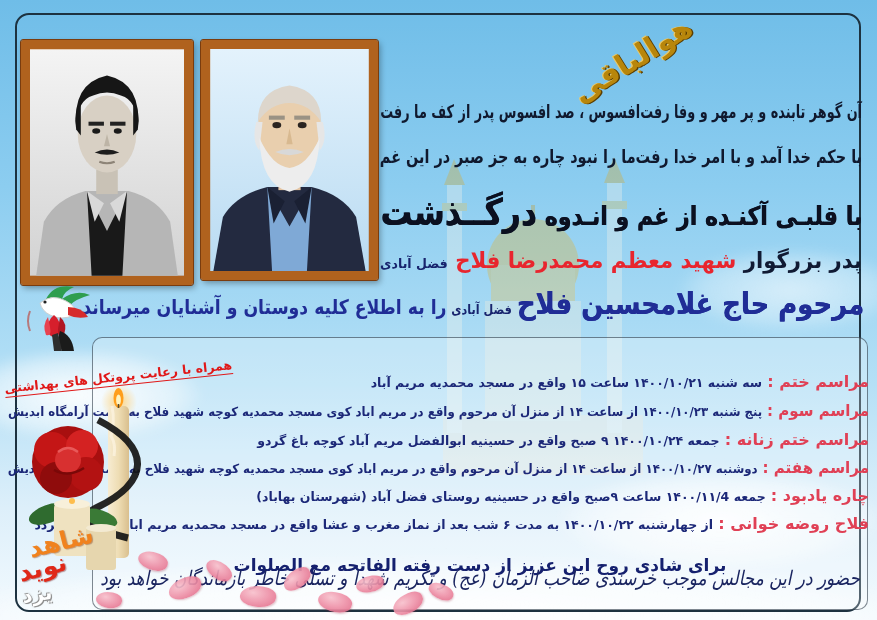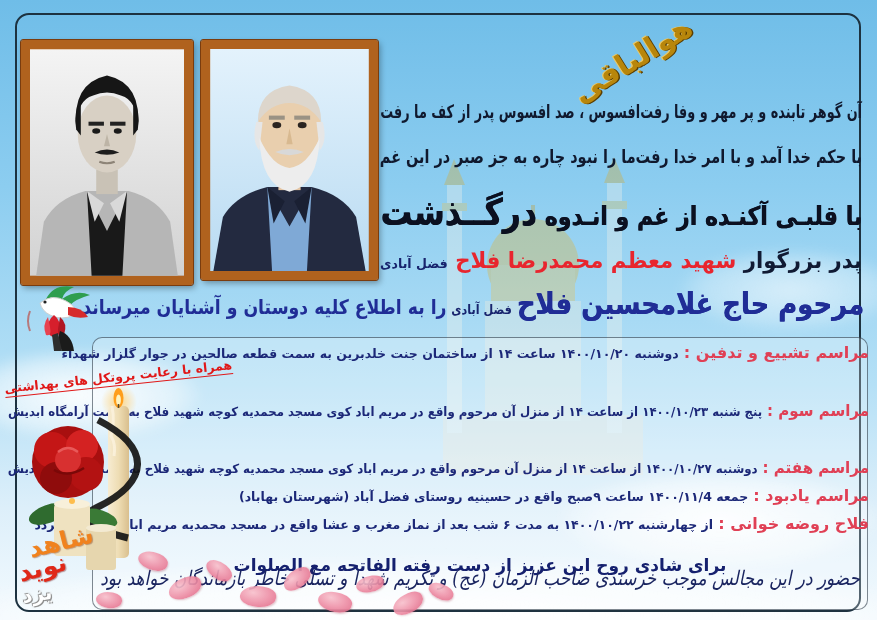--- a/index.html
+++ b/index.html
@@ -148,34 +148,38 @@
   </div>
 
   <div class="abs announce" style="left: 82px; top: 286px; width: 782px; transform-origin: 100% 50%; transform: scaleX(0.862183);">
     <span class="name">مرحوم حاج غلامحسین فلاح</span>
     <span class="small">فضل آبادی</span>
     <span class="rest">را به اطلاع کلیه دوستان و آشنایان میرساند</span>
   </div>
 
   <div class="abs panel" style="left:92px;top:337px;width:774px;height:271px;"></div>
 
-  <div class="cer-row" style="top:343px;">
-    <span class="cer-label">مراسم تشییع و تدفین :</span>
-    <span class="cer-details">دوشنبه ۱۴۰۰/۱۰/۲۰ ساعت ۱۴ از ساختمان جنت خلدبرین به سمت قطعه صالحین در جوار گلزار شهداء</span>
+  <div class="cer-row" style="top:372px;">
+    <span class="cer-label">مراسم ختم :</span>
+    <span class="cer-details">سه شنبه ۱۴۰۰/۱۰/۲۱ ساعت ۱۵ واقع در مسجد محمدیه مریم آباد</span>
   </div>
   <div class="cer-row" style="top: 401px; transform-origin: 100% 50%; transform: scaleX(0.938931);">
     <span class="cer-label">مراسم سوم :</span>
     <span class="cer-details">پنج شنبه ۱۴۰۰/۱۰/۲۳ از ساعت ۱۴ از منزل آن مرحوم واقع در مریم اباد کوی مسجد محمدیه کوچه شهید فلاح به سمت آرامگاه ابدیش</span>
   </div>
+  <div class="cer-row" style="top:430px;">
+    <span class="cer-label">مراسم ختم زنانه :</span>
+    <span class="cer-details">جمعه ۱۴۰۰/۱۰/۲۴ ۹ صبح واقع در حسینیه ابوالفضل مریم آباد کوچه باغ گردو</span>
+  </div>
   <div class="cer-row" style="top: 458px; transform-origin: 100% 50%; transform: scaleX(0.944079);">
     <span class="cer-label">مراسم هفتم :</span>
     <span class="cer-details">دوشنبه ۱۴۰۰/۱۰/۲۷ از ساعت ۱۴ از منزل آن مرحوم واقع در مریم اباد کوی مسجد محمدیه کوچه شهید فلاح به سمت آرامگاه ابدیش</span>
   </div>
   <div class="cer-row" style="top:486px;">
-    <span class="cer-label">مراسم یادبود :</span>
+    <span class="cer-label">چاره یادبود :</span>
     <span class="cer-details">جمعه ۱۴۰۰/۱۱/4 ساعت ۹صبح واقع در حسینیه روستای فضل آباد (شهرستان بهاباد)</span>
   </div>
   <div class="cer-row" style="top:514px;">
     <span class="cer-label">فلاح روضه خوانی :</span>
     <span class="cer-details">از چهارشنبه ۱۴۰۰/۱۰/۲۲ به مدت ۶ شب بعد از نماز مغرب و عشا واقع در مسجد محمدیه مریم اباد برگزار میگردد</span>
   </div>
 
   <div class="abs fatiha" style="left:100px;top:555px;width:760px;">برای شادی روح این عزیز از دست رفته الفاتحه مع الصلوات</div>
   <div class="abs closing" style="left: 100px; top: 566px; width: 760px; transform-origin: 100% 50%; transform: scaleX(0.846325);">حضور در این مجالس موجب خرسندی صاحب الزمان (عج) و تکریم شهدا و تسلی خاطر بازماندگان خواهد بود</div>
 

